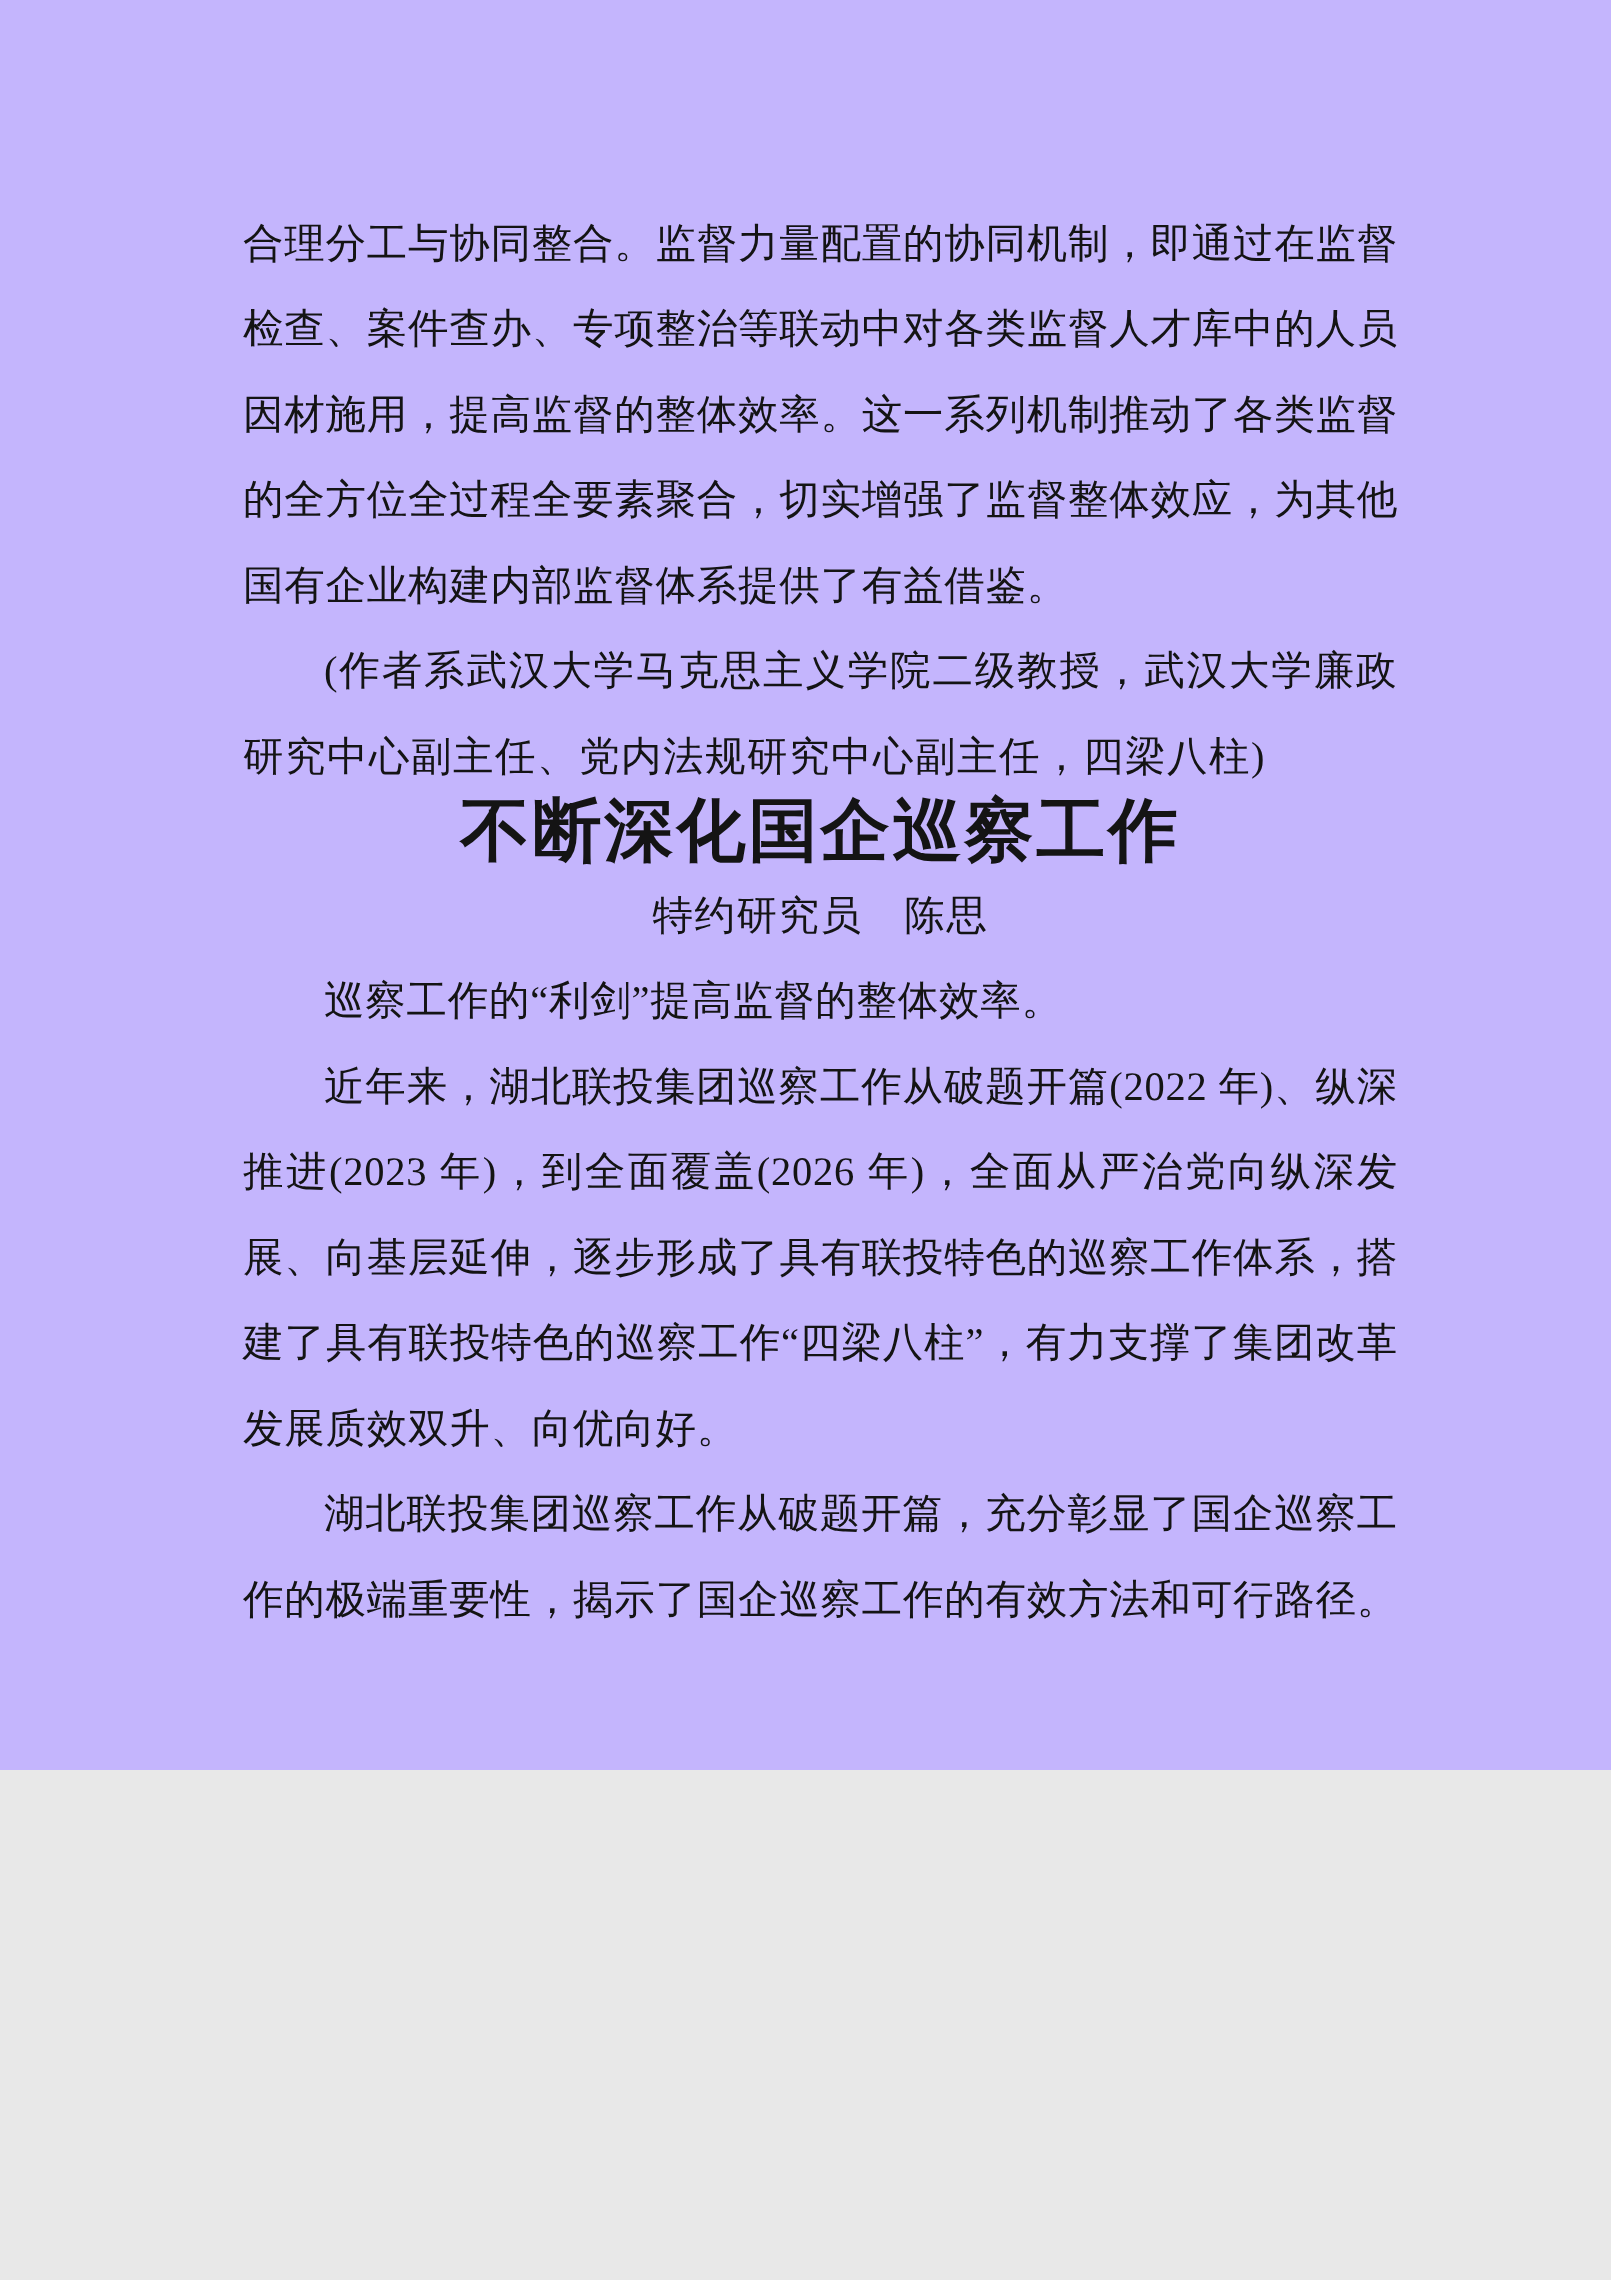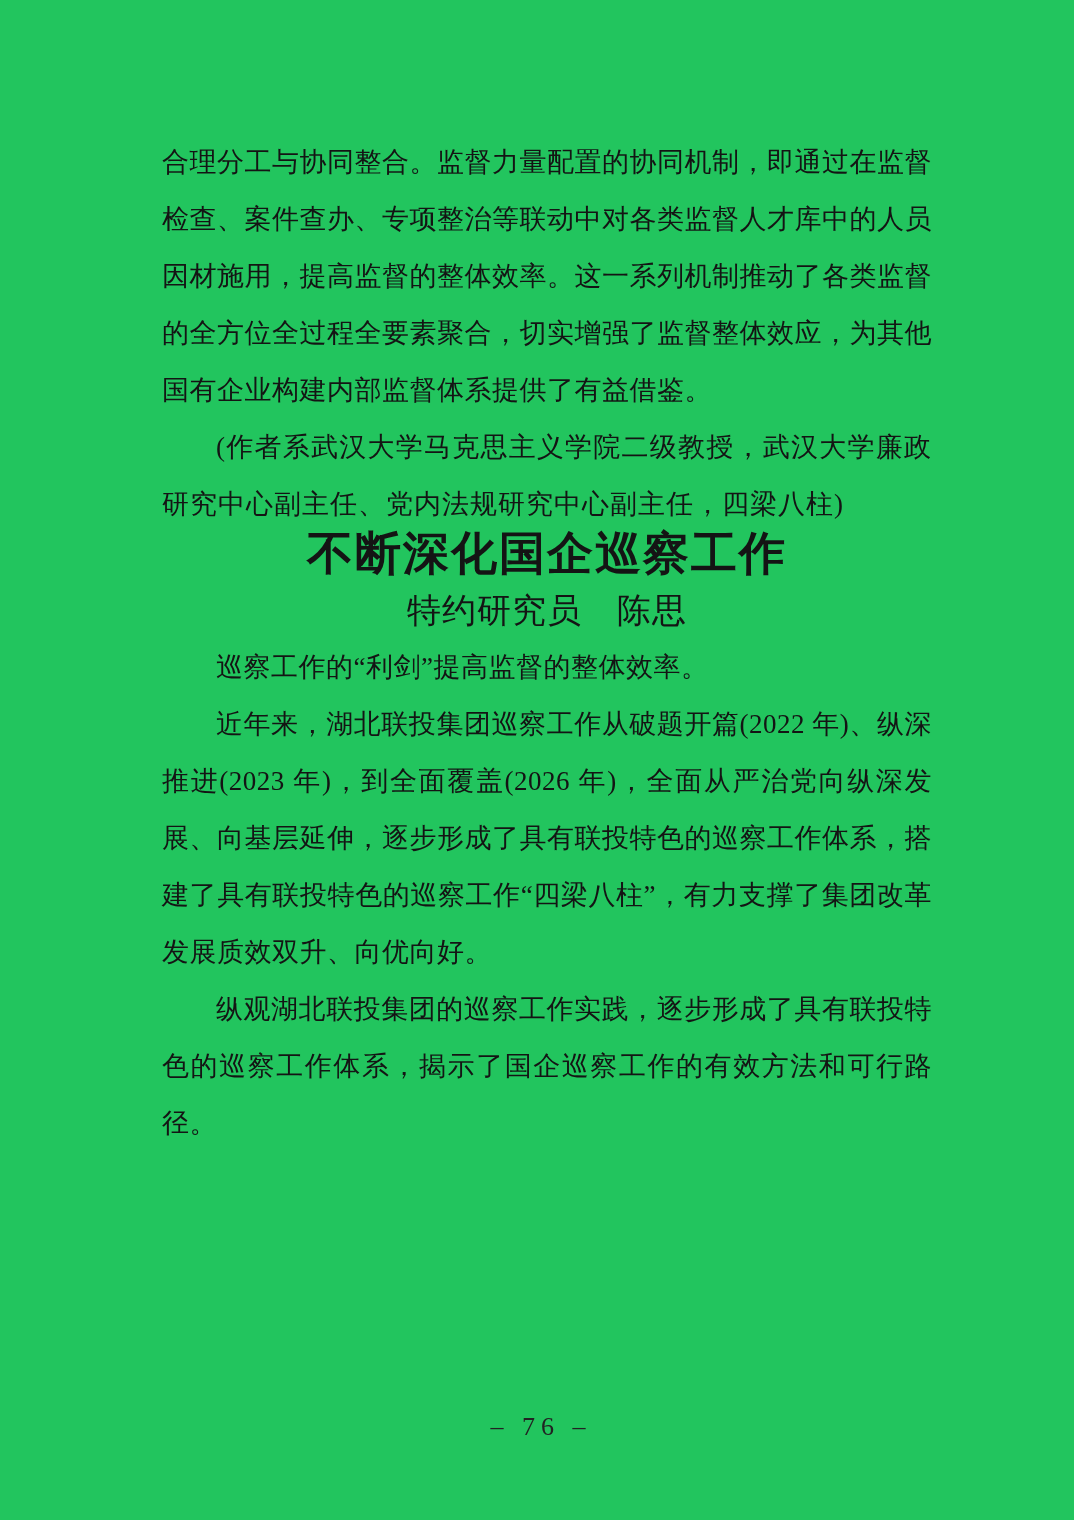--- a/index.html
+++ b/index.html
@@ -3,22 +3,22 @@
 <meta charset="utf-8">
 <style>
   html, body {
     margin: 0;
     padding: 0;
     background: #e8e8e8;
   }
   .page {
     position: relative;
     width: 1074px;
-    height: 1520px;
-    background: #22c55e;
+    height: 1180px;
+    background: #c4b5fd;
     font-family: "Liberation Serif", "DejaVu Serif", serif;
     color: #141414;
     overflow: hidden;
   }
   .content {
     position: absolute;
     left: 162px;
     top: 134px;
     width: 770px;
   }
@@ -41,21 +41,21 @@
   h1.title {
     margin: -8px 0 0 0;
     font-size: 46px;
     font-weight: bold;
     line-height: 57px;
     text-align: center;
     letter-spacing: 2px;
     font-family: "Liberation Sans", "DejaVu Sans", sans-serif;
   }
   .byline {
-    font-size: 34px;
+    font-size: 27px;
     line-height: 57px;
     text-align: center;
     letter-spacing: 1px;
   }
   .footer {
     position: absolute;
     top: 1412px;
     left: 4px;
     width: 100%;
     text-align: center;
@@ -76,19 +76,19 @@
     <p class="body author-note">(作者系武汉大学马克思主义学院二级教授，武汉大学廉政研究中心副主任、党内法规研究中心副主任，四梁八柱)</p>
 
     <h1 class="title">不断深化国企巡察工作</h1>
 
     <div class="byline">特约研究员　陈思</div>
 
     <p class="body">巡察工作的“利剑”提高监督的整体效率。</p>
 
     <p class="body">近年来，湖北联投集团巡察工作从破题开篇(2022 年)、纵深推进(2023 年)，到全面覆盖(2026 年)，全面从严治党向纵深发展、向基层延伸，逐步形成了具有联投特色的巡察工作体系，搭建了具有联投特色的巡察工作“四梁八柱”，有力支撑了集团改革发展质效双升、向优向好。</p>
 
-    <p class="body">纵观湖北联投集团的巡察工作实践，逐步形成了具有联投特色的巡察工作体系，揭示了国企巡察工作的有效方法和可行路径。</p>
+    <p class="body">湖北联投集团巡察工作从破题开篇，充分彰显了国企巡察工作的极端重要性，揭示了国企巡察工作的有效方法和可行路径。</p>
 
 
   </div>
 
   <div class="footer">– 76 –</div>
 </div>
 
 </body></html>

